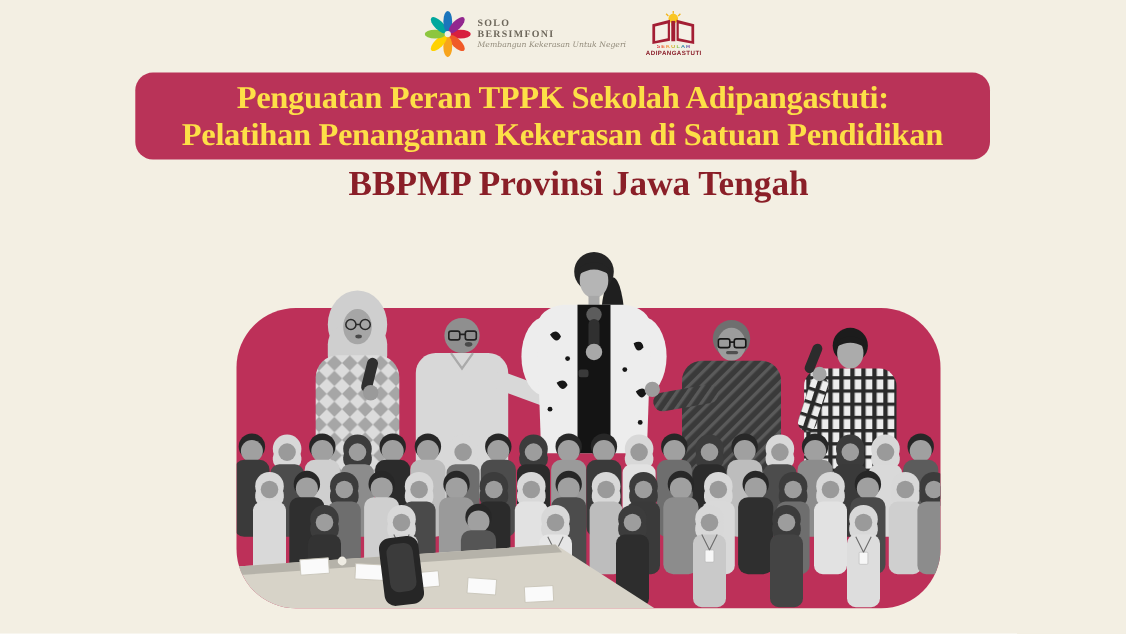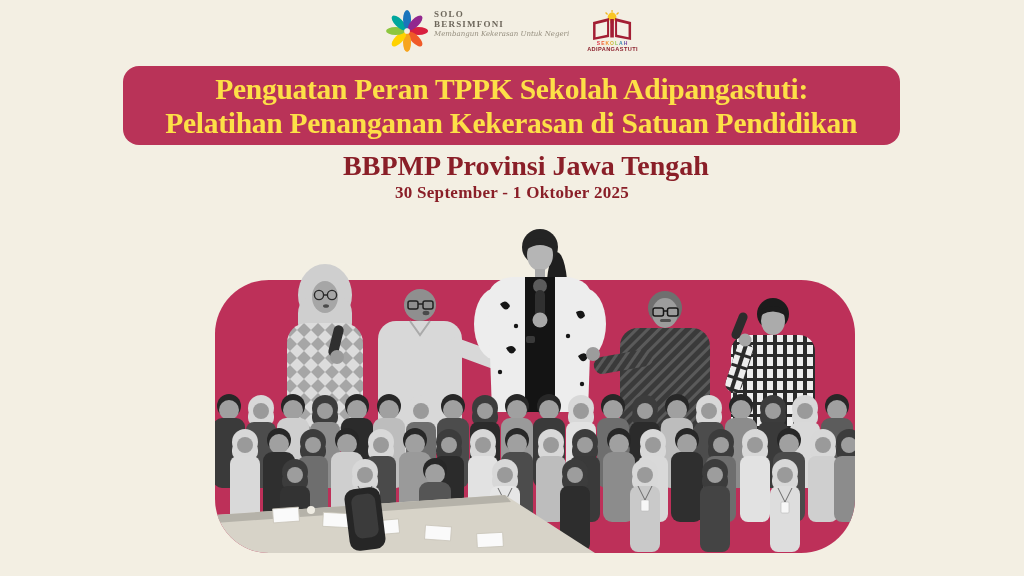--- a/index.html
+++ b/index.html
@@ -1,38 +1,38 @@
 <!DOCTYPE html>
 <html><head>
 <meta charset="utf-8">
 <style>
   html,body{margin:0;padding:0;}
   #page{position:relative;width:1024px;height:576px;overflow:hidden;font-family:"Liberation Serif",serif;background:#f3efe3;}
 
   
   .header-logos{position:absolute;top:10px;left:50%;transform:translateX(-50%);display:flex;align-items:center;gap:18px;}
-  .solo-logo{display:flex;gap:6px;}
+  .solo-logo{display:flex;align-items:center;gap:6px;}
   .solo-text{display:flex;flex-direction:column;line-height:1.05;}
   .solo-line{font-family:"Liberation Serif",serif;font-weight:700;font-size:9px;letter-spacing:1.2px;color:#6d675b;}
   .solo-tagline{font-family:"DejaVu Serif",serif;font-style:italic;font-size:7px;color:#938c7c;white-space:nowrap;margin-top:2px;}
   .adi-logo{display:flex;flex-direction:column;align-items:center;line-height:1;}
   .adi-rainbow{font-family:"Liberation Sans",sans-serif;font-weight:700;font-size:5px;letter-spacing:1px;
     background:linear-gradient(90deg,#d81f3f,#f05a28,#f7a41d,#8dc63f,#1b75bc,#92278f);
     -webkit-background-clip:text;background-clip:text;color:transparent;margin-top:1px;}
   .adi-word{font-family:"Liberation Sans",sans-serif;font-weight:700;font-size:5.6px;letter-spacing:.4px;color:#8b1f2b;margin-top:1px;}
 
   
   .title-banner{position:absolute;left:123px;top:66px;width:777px;height:79px;border-radius:16px;
     background:#b93358;color:#fbf6ec;display:flex;flex-direction:column;justify-content:center;align-items:center;}
   .title-line{font-family:"Liberation Serif",serif;font-weight:700;font-size:29px;line-height:34px;
     letter-spacing:-.3px;transform:scaleX(1.02);white-space:nowrap;}
 
   
   .subtitle-block{position:absolute;left:0;top:150px;width:1024px;text-align:center;color:#8a1f28;}
-  .subtitle-org{font-family:"Liberation Serif",serif;font-weight:700;font-size:28px;line-height:32px;padding-left:28px;}
+  .subtitle-org{font-family:"Liberation Serif",serif;font-weight:700;font-size:32px;line-height:32px;padding-left:28px;}
   .subtitle-date{font-family:"Liberation Serif",serif;font-weight:700;font-size:17px;line-height:22px;letter-spacing:.3px;}
 
   
   .photo-panel{position:absolute;left:215px;top:280px;width:640px;height:273px;border-radius:54px;background:#b93358;}
   .photo-svg{position:absolute;left:215px;top:210px;width:640px;height:345px;}
 </style>
 </head>
 <body>
 
 <div id="page" style="background: rgb(243, 239, 227);">
@@ -82,21 +82,20 @@
     </div>
   </div>
 
   <div class="title-banner" style="background: rgb(185, 51, 88); color: #fde047;">
     <div class="title-line">Penguatan Peran TPPK Sekolah Adipangastuti:</div>
     <div class="title-line">Pelatihan Penanganan Kekerasan di Satuan Pendidikan</div>
   </div>
 
   <div class="subtitle-block" style="color: rgb(138, 31, 40);">
     <div class="subtitle-org">BBPMP Provinsi Jawa Tengah</div>
-    <div class="subtitle-date">30 September - 1 Oktober 2025</div>
   </div>
 
   <div class="photo-panel" style="background: rgb(189, 48, 89);"></div>
 
   <svg class="photo-svg" viewBox="0 0 640 345">
     <defs>
       <clipPath id="photo-clip">
         <rect x="0" y="70" width="640" height="273" rx="54"></rect>
         <rect x="70" y="0" width="420" height="75"></rect>
       </clipPath>

